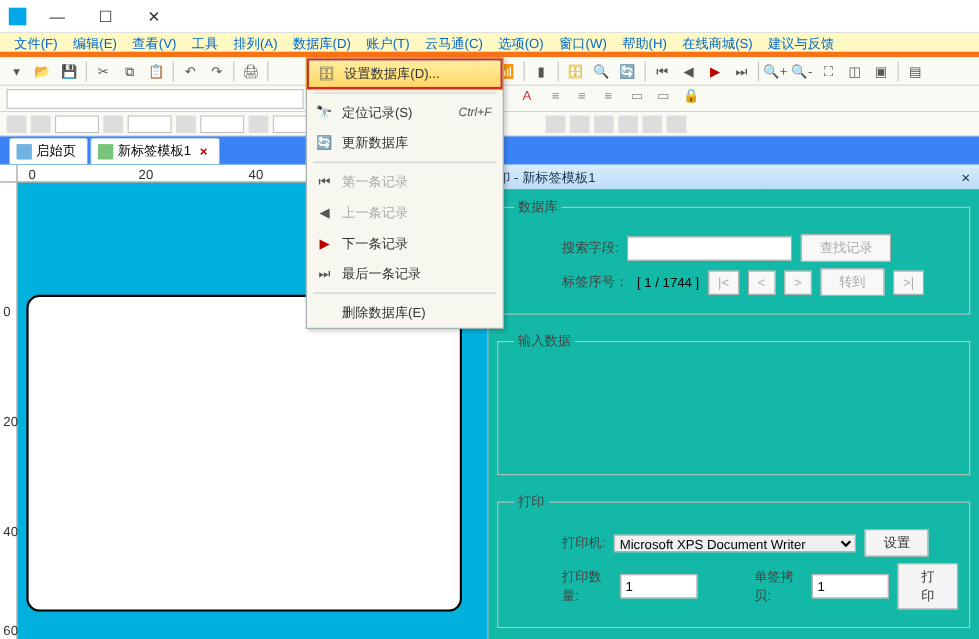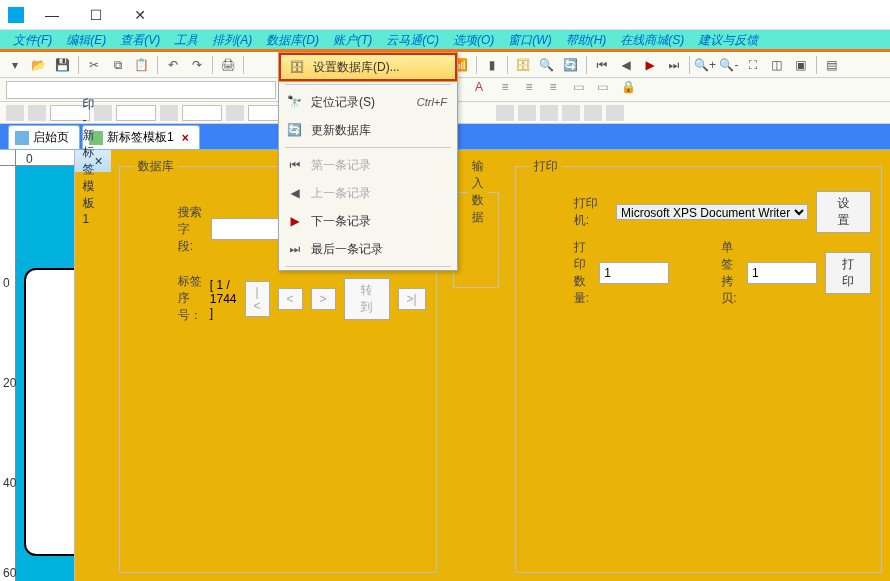--- a/index.html
+++ b/index.html
@@ -3,21 +3,21 @@
 <meta charset="utf-8">
 <style>
 * { margin: 0; padding: 0; box-sizing: border-box; font-family: "Microsoft YaHei", sans-serif; font-size: 12px; }
 body { background: #f0f0f0; width: 890px; height: 581px; overflow: hidden; }
 
 .titlebar { height: 30px; background: #fff; display: flex; align-items: center; padding: 0 8px; border-bottom: 1px solid #e0e0e0; }
 .titlebar-icon { width: 16px; height: 16px; background: #00a8e8; margin-right: 6px; }
 .titlebar-text { color: #555; flex: 1; }
 .winbtn { width: 44px; height: 30px; text-align: center; line-height: 30px; font-size: 14px; color: #333; cursor: pointer; }
 
-.menubar { height: 22px; background: #5eead4; display: flex; padding: 0 6px; border-bottom: 3px solid #f97316; font-style: italic; }
+.menubar { height: 22px; background: #fef9c3; display: flex; padding: 0 6px; border-bottom: 5px solid #f97316; }
 .menu-item { padding: 2px 7px; color: #0066cc; cursor: pointer; }
 
 .toolbar { height: 26px; background: #fafaf5; border-bottom: 1px solid #d0d0d0; display: flex; align-items: center; padding: 0 4px; gap: 2px; }
 .toolbar .tb { width: 22px; height: 22px; display: flex; align-items: center; justify-content: center; color: #555; cursor: pointer; }
 .toolbar .sep { width: 1px; height: 18px; background: #c0c0c0; margin: 0 2px; }
 
 .combobar { height: 24px; background: #fafaf5; border-bottom: 1px solid #d0d0d0; display: flex; align-items: center; padding: 0 6px; gap: 6px; }
 .combobar input { height: 18px; border: 1px solid #c0c0c0; padding: 0 4px; }
 .text-icons { display: flex; gap: 2px; }
 .text-icons .tb { width: 22px; height: 20px; text-align: center; color: #888; }
@@ -33,21 +33,21 @@
 
 .main { display: flex; height: 431px; }
 .canvas-area { width: 443px; background: #00b0dd; position: relative; overflow: hidden; }
 .ruler-h { position: absolute; top: 0; left: 16px; right: 0; height: 16px; background: #fff; border-bottom: 1px solid #888; font-size: 9px; color: #333; }
 .ruler-v { position: absolute; top: 16px; left: 0; width: 16px; bottom: 0; background: #fff; border-right: 1px solid #888; font-size: 9px; color: #333; }
 .ruler-corner { position: absolute; top: 0; left: 0; width: 16px; height: 16px; background: #fff; border-right: 1px solid #888; border-bottom: 1px solid #888; }
 .ruler-h span { position: absolute; top: 2px; }
 .ruler-v span { position: absolute; left: 3px; writing-mode: horizontal-tb; }
 .label-sheet { position: absolute; left: 24px; top: 118px; width: 396px; height: 288px; background: #fff; border: 2px solid #000; border-radius: 12px; }
 
-.side-panel { flex: 1; background: #eab308; border-left: 1px solid #bbb; display: flex; flex-direction: row; }
+.side-panel { flex: 1; background: #14b8a6; border-left: 1px solid #bbb; display: flex; flex-direction: column; }
 .side-title { height: 22px; background: linear-gradient(#d8ecfb,#bcdcf5); color: #235; padding: 3px 8px; display: flex; align-items: center; justify-content: space-between; }
 .side-close { color: #235; cursor: pointer; font-size: 14px; }
 .side-tabs { height: 26px; display: flex; align-items: center; padding: 0 6px; gap: 8px; background: #f7f7f7; border-bottom: 1px solid #ccc; }
 .side-tab { display: flex; align-items: center; gap: 4px; padding: 2px 6px; color: #235; cursor: pointer; }
 .side-tab.active { border-bottom: 2px solid #3a8dd6; }
 .st-icon { width: 14px; height: 14px; background: #888; }
 
 fieldset { border: 1px solid #c0c0c0; margin: 8px; padding: 10px 10px 10px 14px; }
 legend { color: #444; padding: 0 4px; }
 .row { display: flex; align-items: center; gap: 8px; margin: 6px 0; }
@@ -269,13 +269,17 @@
   </div>
   <div class="dd-item">
     <div class="dd-icon" style="color:#b00">▶</div>
     <span>下一条记录</span>
   </div>
   <div class="dd-item">
     <div class="dd-icon">⏭</div>
     <span>最后一条记录</span>
   </div>
   <div class="dd-sep"></div>
+  <div class="dd-item">
+    <div class="dd-icon"></div>
+    <span>删除数据库(E)</span>
+  </div>
 </div>
 
 </body></html>

